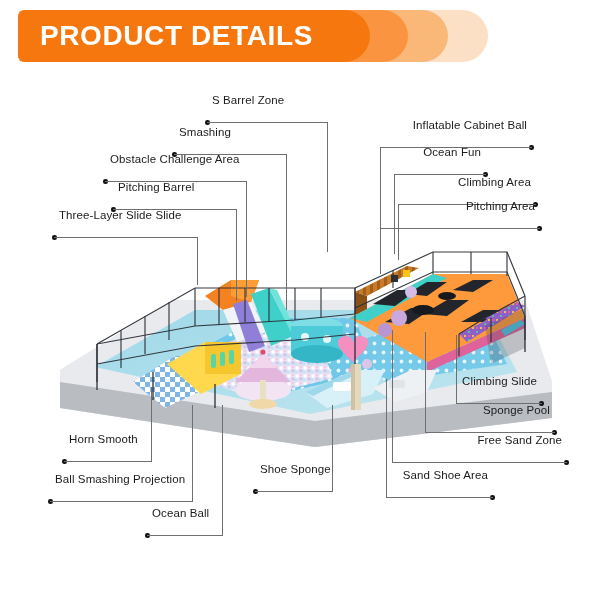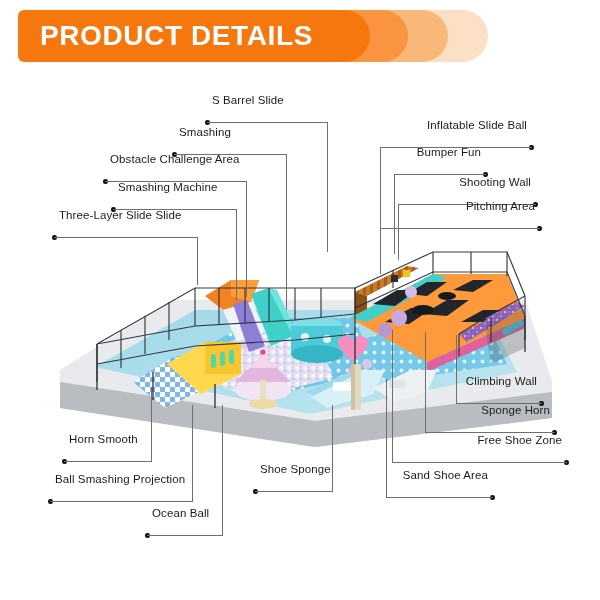--- a/index.html
+++ b/index.html
@@ -215,42 +215,42 @@
         <line x1="300" y1="104" x2="300" y2="152"></line>
         <line x1="470" y1="94" x2="470" y2="130"></line>
       </g>
 
       <rect x="296" y="142" width="10" height="46" fill="#e4d9bd"></rect>
       <rect x="296" y="142" width="4" height="46" fill="#cfc2a2"></rect>
     </svg>
   </div>
 
   <div class="cal L" style="left:205px;top:108px;">
-    <span class="txt">S Barrel Slide</span>
+    <span class="txt">S Barrel Zone</span>
     <span class="dot" style="left:0;top:12px;"></span>
     <span class="lead h" style="left:2px;top:14px;width:121px;"></span>
     <span class="lead v" style="left:122px;top:14px;height:130px;"></span>
   </div>
 
   <div class="cal L" style="left:172px;top:140px;">
     <span class="txt">Smashing</span>
     <span class="dot" style="left:0;top:12px;"></span>
     <span class="lead h" style="left:2px;top:14px;width:113px;"></span>
     <span class="lead v" style="left:114px;top:14px;height:156px;"></span>
   </div>
 
   <div class="cal L" style="left:103px;top:167px;">
     <span class="txt">Obstacle Challenge Area</span>
     <span class="dot" style="left:0;top:12px;"></span>
     <span class="lead h" style="left:2px;top:14px;width:142px;"></span>
     <span class="lead v" style="left:143px;top:14px;height:116px;"></span>
   </div>
 
   <div class="cal L" style="left:111px;top:195px;">
-    <span class="txt">Smashing Machine</span>
+    <span class="txt">Pitching Barrel</span>
     <span class="dot" style="left:0;top:12px;"></span>
     <span class="lead h" style="left:2px;top:14px;width:124px;"></span>
     <span class="lead v" style="left:125px;top:14px;height:92px;"></span>
   </div>
 
   <div class="cal L" style="left:52px;top:223px;">
     <span class="txt">Three-Layer Slide Slide</span>
     <span class="dot" style="left:0;top:12px;"></span>
     <span class="lead h" style="left:2px;top:14px;width:144px;"></span>
     <span class="lead v" style="left:145px;top:14px;height:48px;"></span>
@@ -278,63 +278,63 @@
   </div>
 
   <div class="cal L" style="left:253px;top:477px;">
     <span class="txt">Shoe Sponge</span>
     <span class="dot" style="left:0;top:12px;"></span>
     <span class="lead h" style="left:2px;top:14px;width:78px;"></span>
     <span class="lead v" style="left:79px;top:-72px;height:86px;"></span>
   </div>
 
   <div class="cal R" style="right:66px;top:133px;">
-    <span class="txt">Inflatable Slide Ball</span>
+    <span class="txt">Inflatable Cabinet Ball</span>
     <span class="dot" style="right:0;top:12px;"></span>
     <span class="lead h" style="right:2px;top:14px;width:152px;"></span>
     <span class="lead v" style="right:153px;top:14px;height:100px;"></span>
   </div>
 
   <div class="cal R" style="right:112px;top:160px;">
-    <span class="txt">Bumper Fun</span>
+    <span class="txt">Ocean Fun</span>
     <span class="dot" style="right:0;top:12px;"></span>
     <span class="lead h" style="right:2px;top:14px;width:92px;"></span>
     <span class="lead v" style="right:93px;top:14px;height:80px;"></span>
   </div>
 
   <div class="cal R" style="right:62px;top:190px;">
-    <span class="txt">Shooting Wall</span>
+    <span class="txt">Climbing Area</span>
     <span class="dot" style="right:0;top:12px;"></span>
     <span class="lead h" style="right:2px;top:14px;width:138px;"></span>
     <span class="lead v" style="right:139px;top:14px;height:56px;"></span>
   </div>
 
   <div class="cal R" style="right:58px;top:214px;">
     <span class="txt">Pitching Area</span>
     <span class="dot" style="right:0;top:12px;"></span>
     <span class="lead h" style="right:2px;top:14px;width:160px;"></span>
     <span class="lead v" style="right:161px;top:14px;height:46px;"></span>
   </div>
 
   <div class="cal R" style="right:56px;top:389px;">
-    <span class="txt">Climbing Wall</span>
+    <span class="txt">Climbing Slide</span>
     <span class="dot" style="right:0;top:12px;"></span>
     <span class="lead h" style="right:2px;top:14px;width:86px;"></span>
     <span class="lead v" style="right:87px;top:-54px;height:68px;"></span>
   </div>
 
   <div class="cal R" style="right:43px;top:418px;">
-    <span class="txt">Sponge Horn</span>
+    <span class="txt">Sponge Pool</span>
     <span class="dot" style="right:0;top:12px;"></span>
     <span class="lead h" style="right:2px;top:14px;width:130px;"></span>
     <span class="lead v" style="right:131px;top:-86px;height:100px;"></span>
   </div>
 
   <div class="cal R" style="right:31px;top:448px;">
-    <span class="txt">Free Shoe Zone</span>
+    <span class="txt">Free Sand Zone</span>
     <span class="dot" style="right:0;top:12px;"></span>
     <span class="lead h" style="right:2px;top:14px;width:175px;"></span>
     <span class="lead v" style="right:176px;top:-118px;height:132px;"></span>
   </div>
 
   <div class="cal R" style="right:105px;top:483px;">
     <span class="txt">Sand Shoe Area</span>
     <span class="dot" style="right:0;top:12px;"></span>
     <span class="lead h" style="right:2px;top:14px;width:107px;"></span>
     <span class="lead v" style="right:108px;top:-104px;height:118px;"></span>

